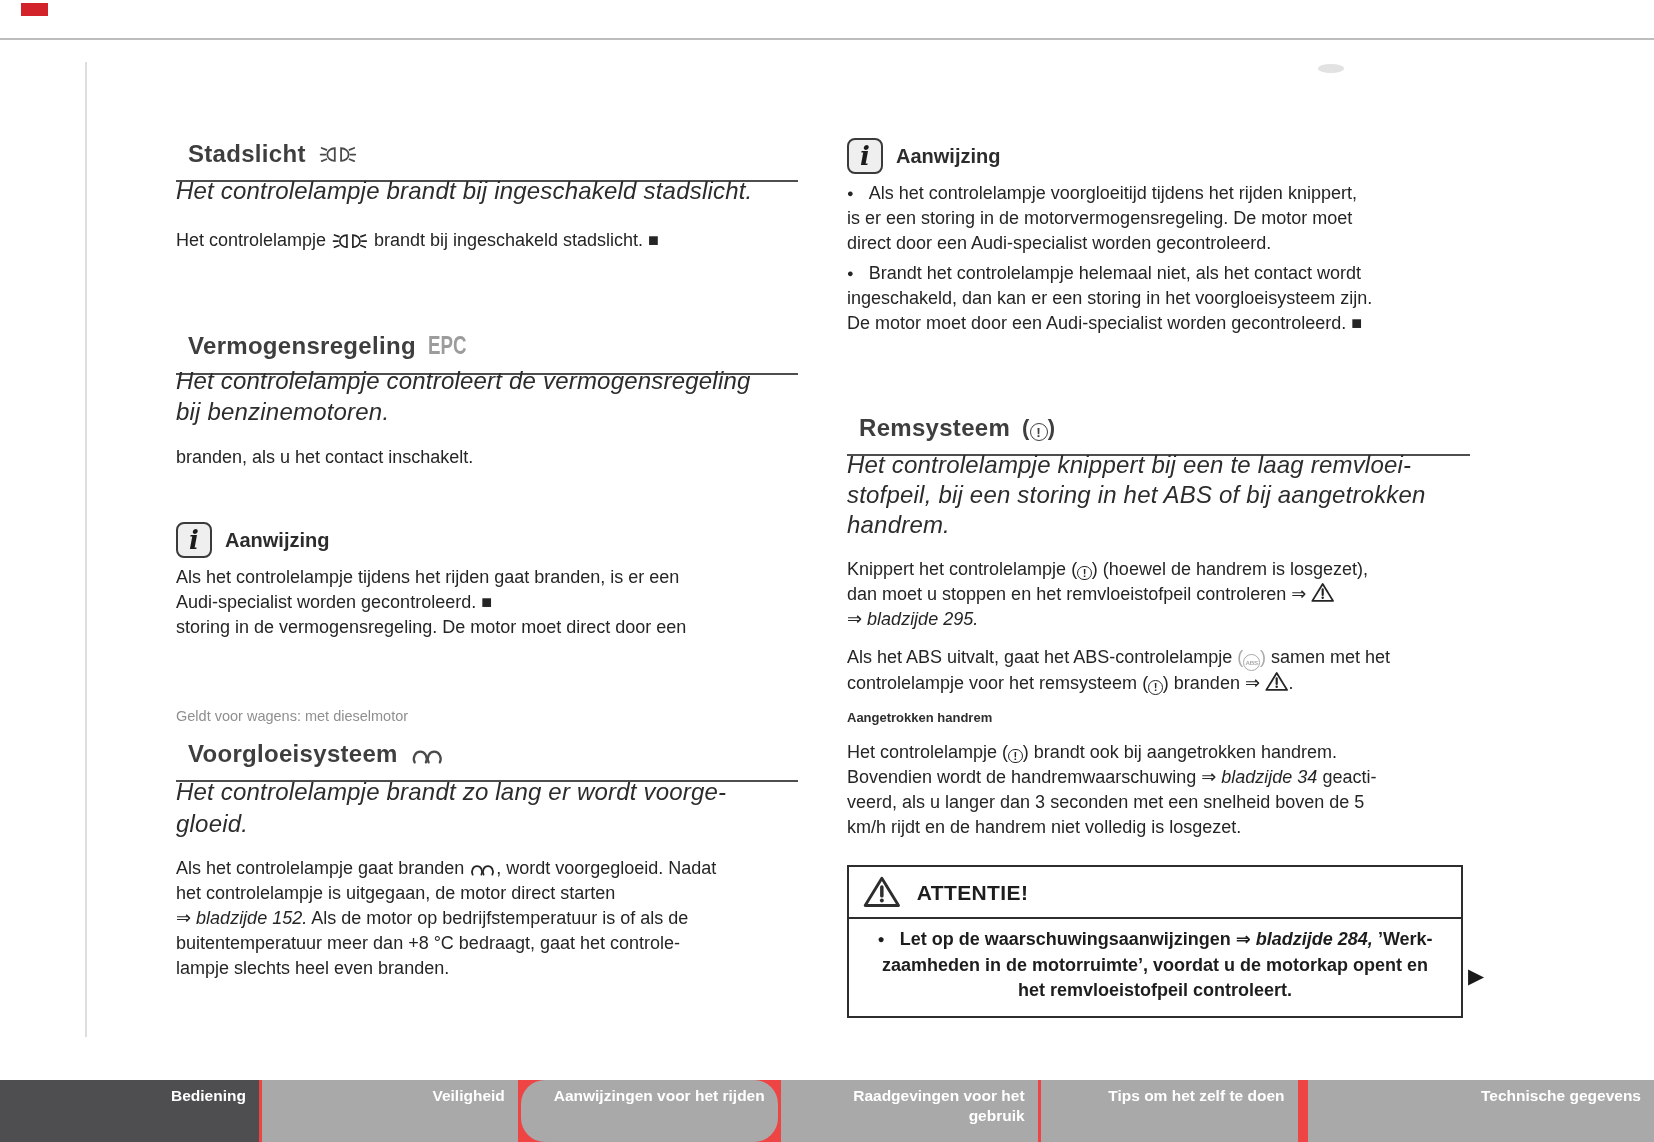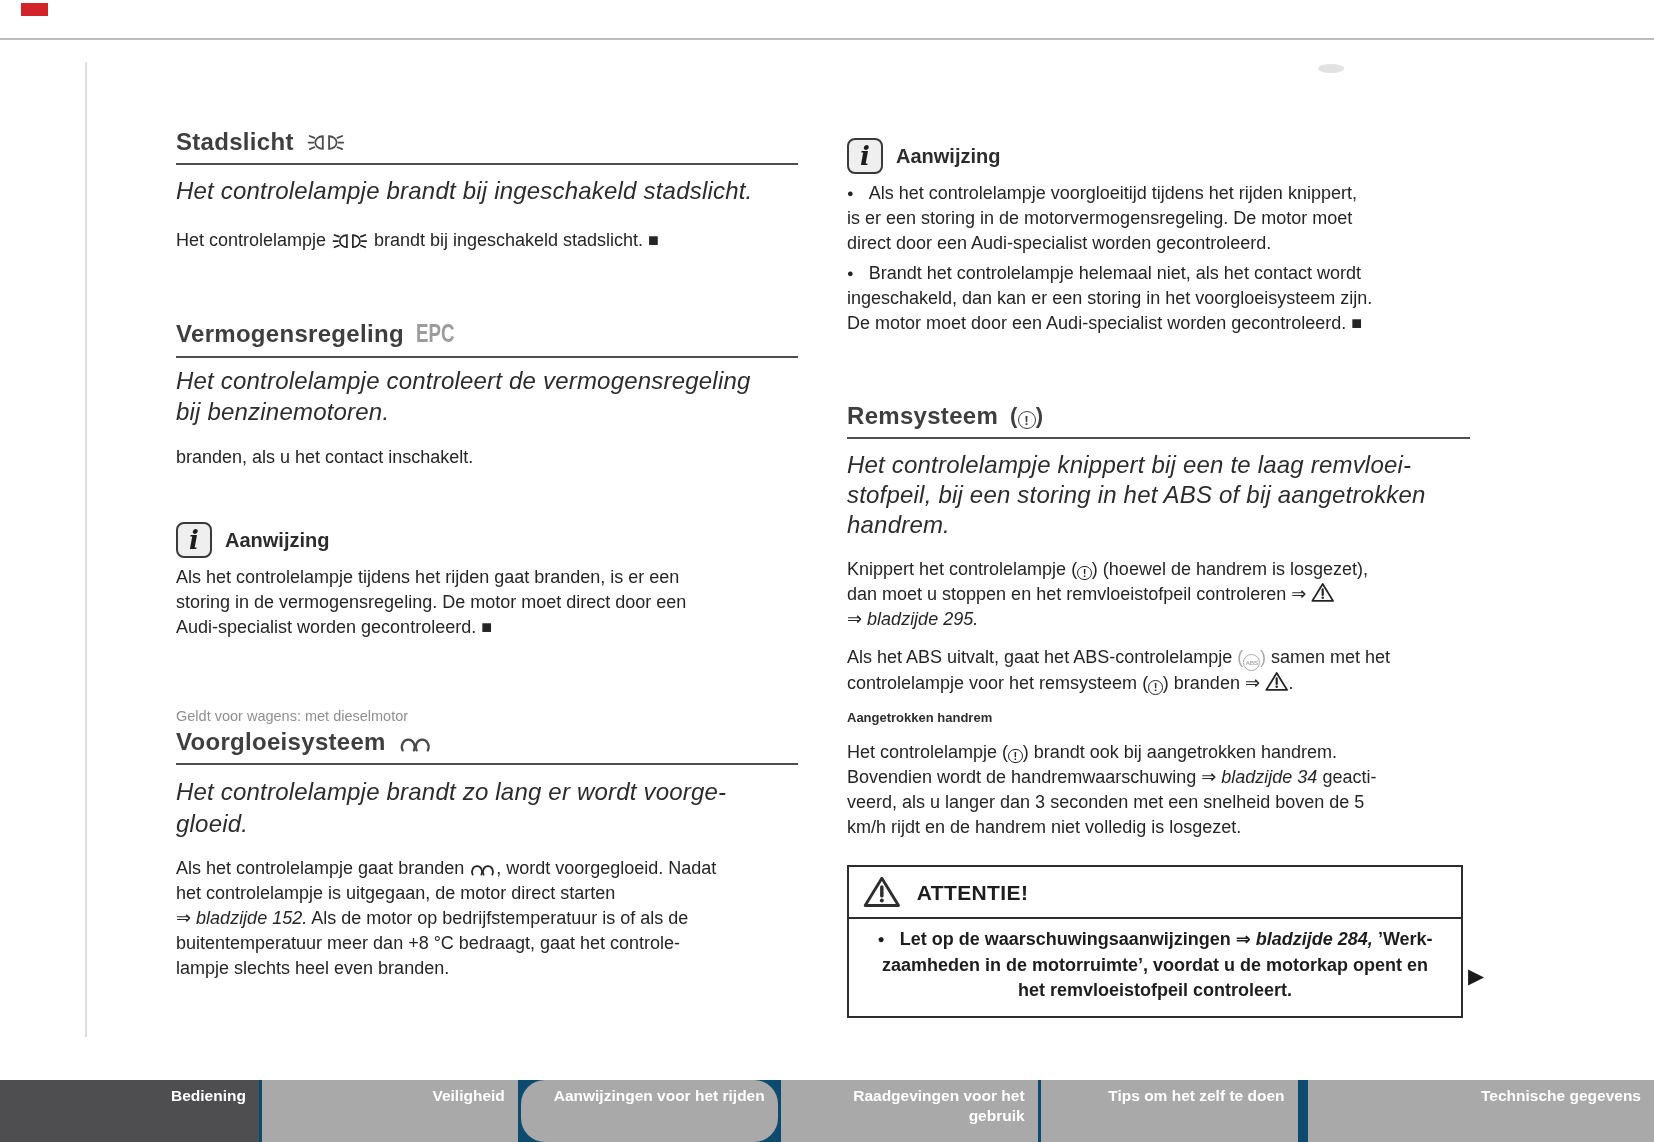--- a/index.html
+++ b/index.html
@@ -10,21 +10,21 @@
   .hairline-top{position:absolute;left:0;top:38px;width:1654px;height:2px;background:#bdbdbd;}
   .red-mark{position:absolute;left:21px;top:3px;width:27px;height:13px;background:#d2232a;}
   .page-edge{position:absolute;left:85px;top:62px;width:2px;height:975px;background:#dedede;}
   .smudge{position:absolute;left:1318px;top:64px;width:26px;height:9px;background:#d2d2d2;border-radius:50%;opacity:.65;}
 
   .col{position:absolute;top:0;}
   #col-left{left:176px;width:622px;}
   #col-right{left:847px;width:623px;}
   .block{position:absolute;left:0;width:100%;}
 
-  .section-heading{margin:0;font-size:24px;font-weight:bold;color:#3e3e3e;letter-spacing:.3px;
+  .section-heading{margin:12px;font-size:24px;font-weight:bold;color:#3e3e3e;letter-spacing:.3px;
     display:flex;align-items:center;gap:12px;}
   .heading-rule{height:0;border-top:2px solid #4e4e4e;margin-top:7px;}
 
   .lead{font-style:italic;font-size:24px;line-height:31px;color:#2c2c2c;letter-spacing:.2px;}
   .body-par{font-size:18px;line-height:25px;color:#252525;}
   .line{white-space:nowrap;}
   .applies{font-size:14.5px;color:#8f8f8f;}
   .subheading{font-size:13px;font-weight:bold;color:#2e2e2e;}
 
   .note-head{display:flex;align-items:center;gap:13px;font-size:20px;font-weight:bold;color:#2c2c2c;}
@@ -51,21 +51,21 @@
 
   .attentie-box{position:absolute;box-sizing:border-box;border:2.5px solid #2d2d2d;background:#fff;}
   .attentie-head{display:flex;align-items:center;gap:16px;padding:8px 14px 6px;}
   .attentie-title{font-size:21px;font-weight:bold;letter-spacing:.4px;color:#1d1d1d;}
   .attentie-divider{height:0;border-top:2px solid #2d2d2d;}
   .attentie-body{padding:8px 14px 12px;font-weight:bold;font-size:18px;line-height:25.5px;color:#1d1d1d;text-align:center;}
   .attentie-body .bullet{font-size:12px;}
 
   .next-arrow{position:absolute;left:1468px;top:964px;font-size:21px;color:#1a1a1a;cursor:pointer;}
 
-  .nav{position:absolute;left:0;top:1080px;width:1654px;height:62px;display:flex;gap:3px;background:#0c4a6e;}
+  .nav{position:absolute;left:0;top:1080px;width:1654px;height:62px;display:flex;gap:3px;background:#ef4444;}
   .nav-seg{box-sizing:border-box;height:62px;background:#a9a9aa;color:#ffffff;font-weight:bold;
     font-size:15.5px;line-height:20px;text-align:right;padding:6px 13px 0;}
   .nav-seg.active{background:#4e4e50;}
   .nav-seg:nth-child(1){width:260px;}
   .nav-seg:nth-child(2){width:257px;}
   .nav-seg:nth-child(3){width:258px;border-radius:24px;}
   .nav-seg:nth-child(4){width:258px;}
   .nav-seg:nth-child(5){width:258px;}
   .nav-seg:nth-child(6){width:348px;margin-left:7px;}
 </style>
@@ -117,22 +117,22 @@
   <div class="block body-par" style="top:445px">
       <div class="line">branden, als u het contact inschakelt.</div>
     </div>
 
   <div class="block note-head" style="top:522px">
     <span class="info-icon">i</span>
     <span>Aanwijzing</span>
   </div>
   <div class="block body-par" style="top:565px">
       <div class="line">Als het controlelampje tijdens het rijden gaat branden, is er een</div>
+      <div class="line">Audi-specialist worden gecontroleerd. ■</div>
       <div class="line">storing in de vermogensregeling. De motor moet direct door een</div>
-      <div class="line">Audi-specialist worden gecontroleerd. ■</div>
     </div>
 
   <div class="block applies" style="top:708px">Geldt voor wagens: met dieselmotor</div>
   <div class="block" style="top:728px">
     <h2 class="section-heading">
       <span>Voorgloeisysteem</span>
       <span class="hic" style="font-size:23px;color:#4a4a4a"><span class="ic ic-glow-plug"><svg viewBox="0 0 24 14" width="1.5em" height="0.85em" fill="none" stroke="currentColor" stroke-width="1.6" stroke-linecap="round">
               <path d="M3 12.5 A 4.6 5.2 0 1 1 11 12.5"></path>
               <path d="M13 12.5 A 4.6 5.2 0 1 1 21 12.5"></path>
             </svg></span></span>

